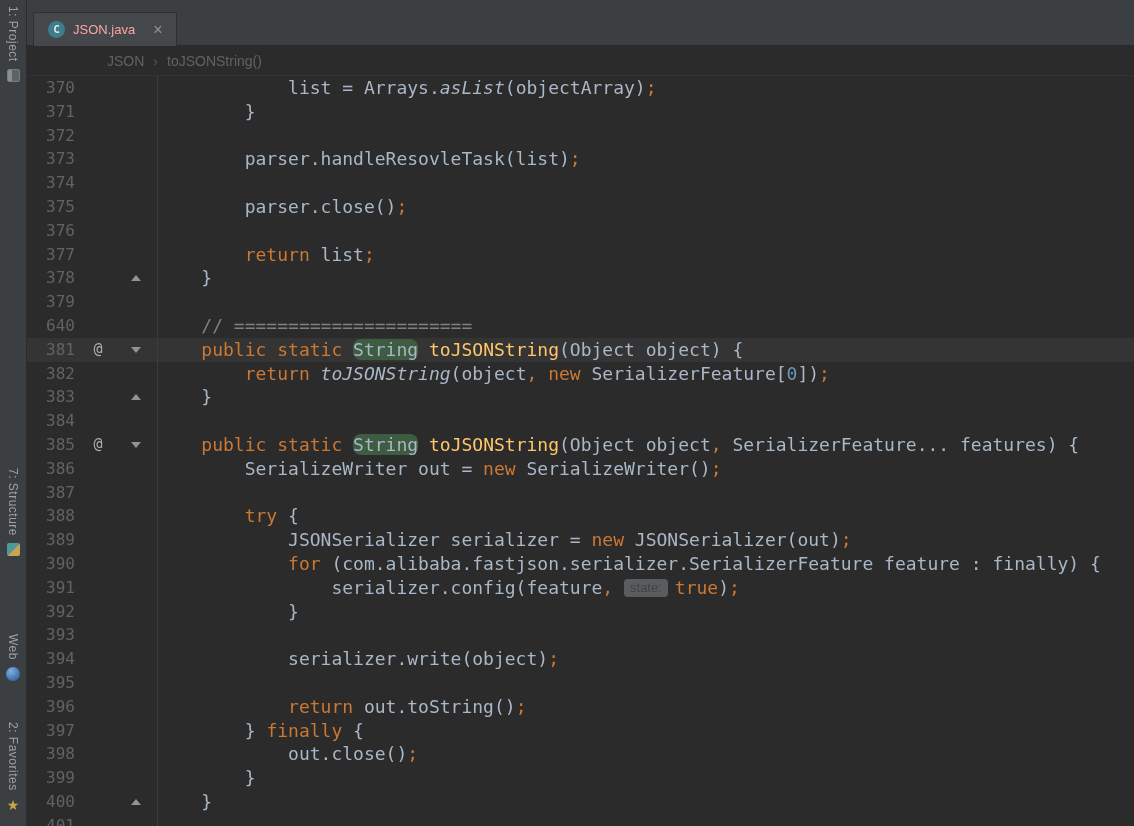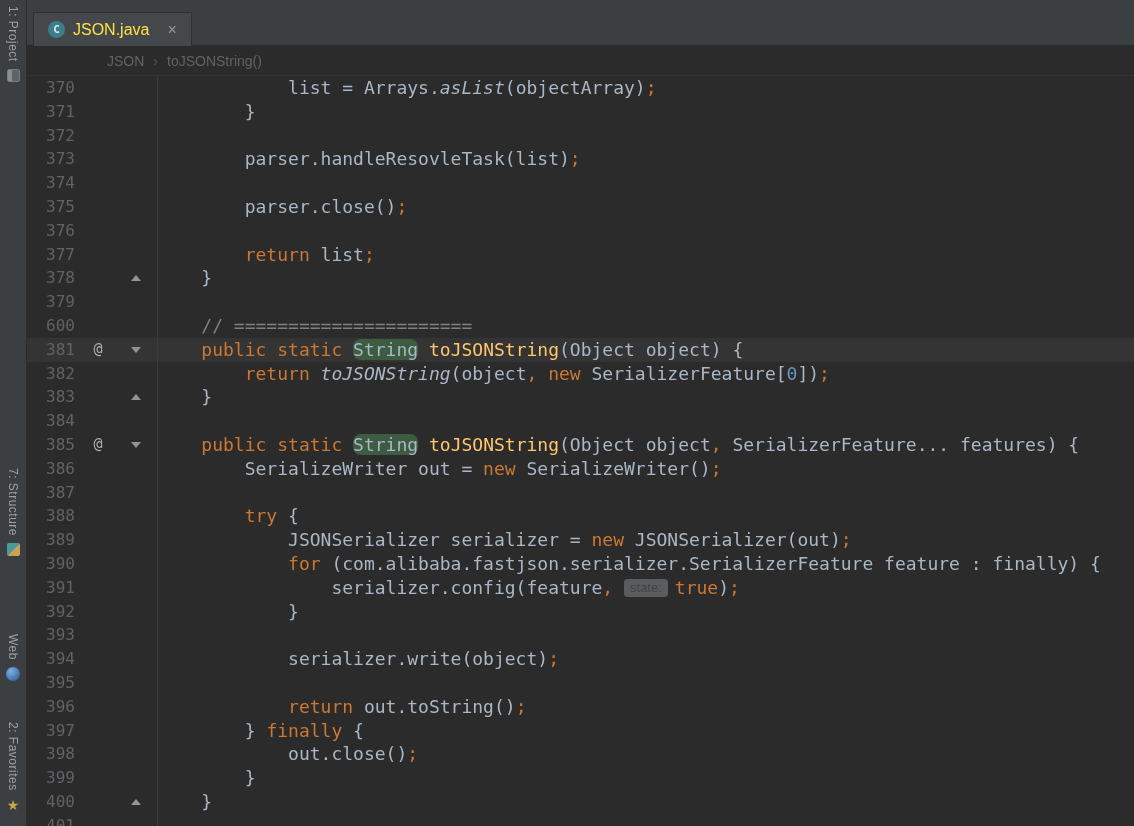--- a/index.html
+++ b/index.html
@@ -37,21 +37,21 @@
   .tab{
     position:absolute;left:6px;top:12px;height:34px;box-sizing:border-box;
     background:#45484B;border:1px solid #2E3133;border-bottom:none;
     display:flex;align-items:center;padding:0 14px;gap:8px;cursor:pointer;
   }
   .class-icon{
     width:17px;height:17px;border-radius:50%;background:#3E7E8C;flex-shrink:0;
     display:flex;align-items:center;justify-content:center;
     color:#D9E7EA;font-size:11px;font-weight:bold;font-family:"DejaVu Sans Mono",monospace;
   }
-  .tab-title{color:#fde047;font-size:16px;}
+  .tab-title{color:#fca5a5;font-size:13px;}
   .tab-close{color:#8F969B;font-size:16px;margin-left:10px;cursor:pointer;line-height:16px;}
 
   .breadcrumbs{
     height:30px;flex-shrink:0;background:#2B2B2B;border-bottom:1px solid #313437;box-sizing:border-box;
     display:flex;align-items:center;padding-left:80px;gap:9px;font-size:14px;
   }
   .crumb{color:#5E6366;cursor:pointer;}
   .crumb-sep{color:#4E5356;}
 
   
@@ -198,21 +198,21 @@
           </div>
           <div class="row">
             <span class="ln">379</span>
             <span class="gut">
               <span class="g-at"></span>
               <span class="g-fold"></span>
             </span>
             <span class="code"></span>
           </div>
           <div class="row">
-            <span class="ln">600</span>
+            <span class="ln">640</span>
             <span class="gut">
               <span class="g-at"></span>
               <span class="g-fold"></span>
             </span>
             <span class="code"><span class="seg-c">    // ======================</span></span>
           </div>
           <div class="row current">
             <span class="ln">381</span>
             <span class="gut">
               <span class="g-at">@</span>

